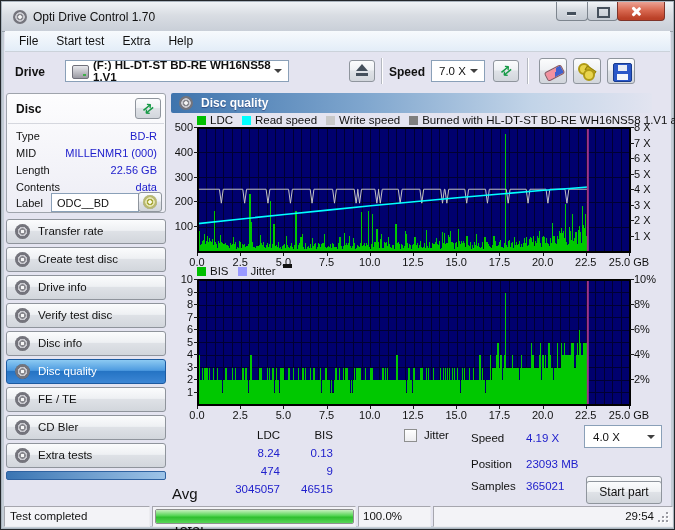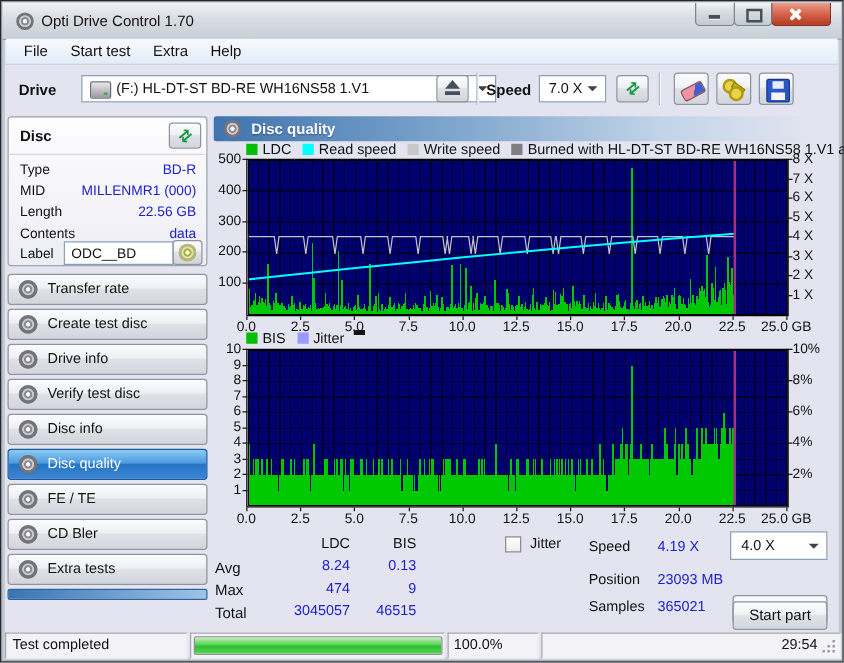--- a/index.html
+++ b/index.html
@@ -71,21 +71,21 @@
   .chart-block{position:absolute;left:170px;width:496px;}
   #chart1{top:126px;height:142px;}
   #chart2{top:278px;height:142px;}
   .plot{position:absolute;left:26px;top:0;border:1px solid #000;}
   .tick-y{position:absolute;width:22px;height:12px;line-height:12px;font-size:11px;color:#111;text-align:right;}
   .tick-yr{position:absolute;left:463px;width:34px;height:12px;line-height:12px;font-size:11px;color:#111;text-align:left;}
   .tick-x{position:absolute;width:44px;text-align:center;font-size:11px;color:#111;white-space:nowrap;}
   .dash{position:absolute;background:#1a1a1a;}
   
   .stat-h{position:absolute;width:60px;text-align:right;font-size:11.5px;color:#111;}
-  .stat-lab{position:absolute;left:171px;font-size:12px;color:#111;}
+  .stat-lab{position:absolute;left:171px;font-size:15px;color:#111;margin-top:38px;}
   .stat-val{position:absolute;width:70px;text-align:right;font-size:11.5px;color:#2020CC;}
   .kv-lab{position:absolute;left:470px;font-size:11.5px;color:#111;}
   .kv-val{position:absolute;left:525px;font-size:11.5px;color:#2020CC;}
   #jitter-box{position:absolute;left:403px;top:428px;width:13px;height:13px;background:linear-gradient(#fff,#ededf0);border:1px solid #8e8f8f;box-sizing:border-box;}
   #jitter-label{position:absolute;left:423px;top:428px;font-size:11.5px;color:#111;}
   #speed-combo2{left:583px;top:424px;width:78px;height:23px;padding-left:8px;}
   .act-btn{position:absolute;left:585px;width:76px;height:23px;text-align:center;font-size:12px;color:#111;padding-top:3px;box-sizing:border-box;}
   
   .sb-cell{position:absolute;top:505px;height:21px;background:#f3f3f7;border:1px solid;border-color:#a6a6ae #ececf0 #ececf0 #a6a6ae;box-sizing:border-box;font-size:11.5px;color:#111;}
   #sb-progress-outer{position:absolute;left:154px;top:508px;width:199px;height:15px;border:1px solid #8e8f8f;border-radius:2px;background:#fff;box-sizing:border-box;overflow:hidden;}
@@ -112,21 +112,21 @@
         </div>
       <div class="wbtn" id="btn-close">
           <i class="glyph-x1"></i>
           <i class="glyph-x2"></i>
         </div>
     </div>
 
     <div id="menubar"><span class="menu-item">File</span><span class="menu-item">Start test</span><span class="menu-item">Extra</span><span class="menu-item">Help</span></div>
 
     <div class="abs blbl" style="left:14px;top:64px;">Drive</div>
-    <div class="combo" style="left:64px;top:59px;width:332px;height:22px;">
+    <div class="combo" style="left:64px;top:59px;width:224px;height:22px;font-weight:bold;">
       <span id="drive-icon"></span>
       <span style="margin-left:27px;">(F:)   HL-DT-ST BD-RE  WH16NS58 1.V1</span>
       <span class="arr"></span>
     </div>
     <div class="abs btn3d" style="left:348px;top:59px;width:26px;height:22px;">
       <div class="eject-tri"></div>
         <div class="eject-bar"></div>
     </div>
     <div class="vsep" style="left:380px;top:57px;height:26px;"></div>
     <div class="abs blbl" style="left:388px;top:64px;">Speed</div>

